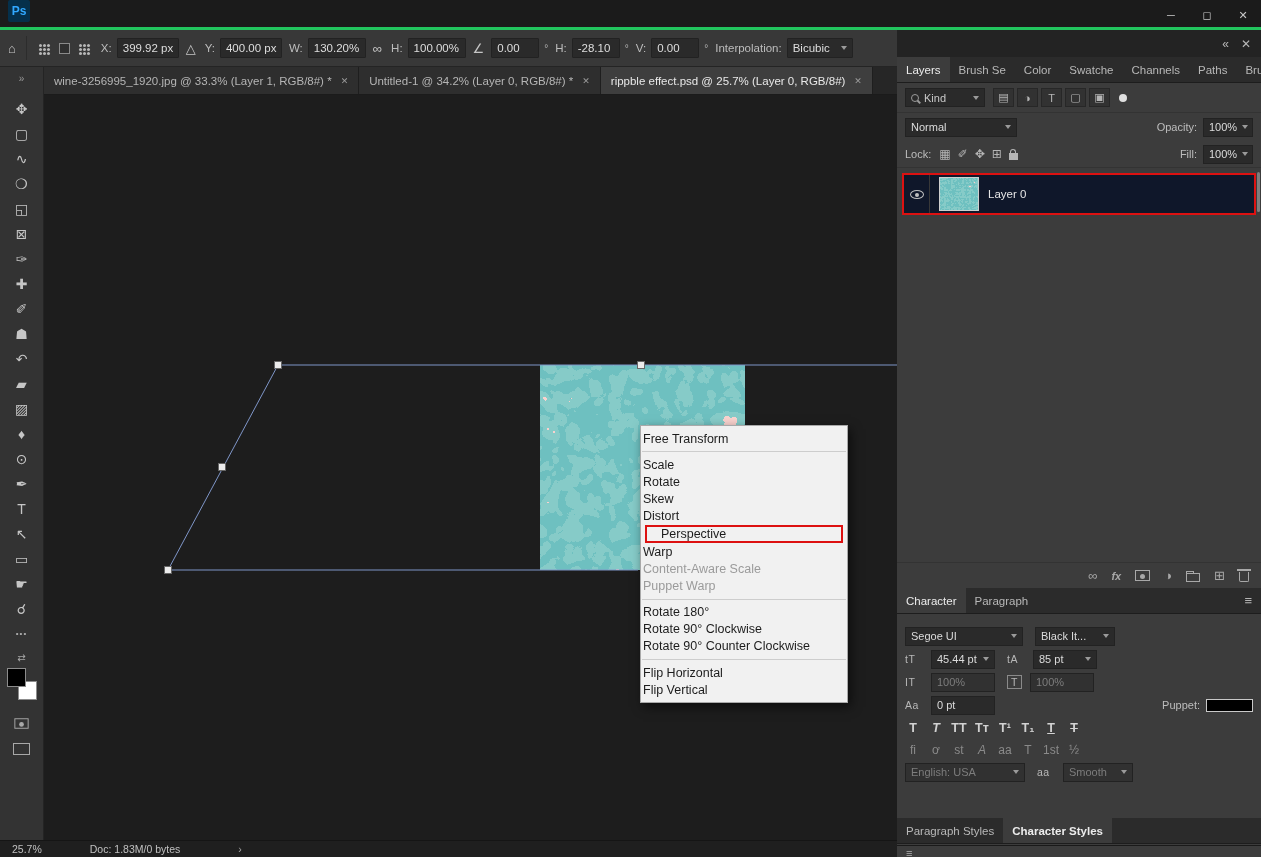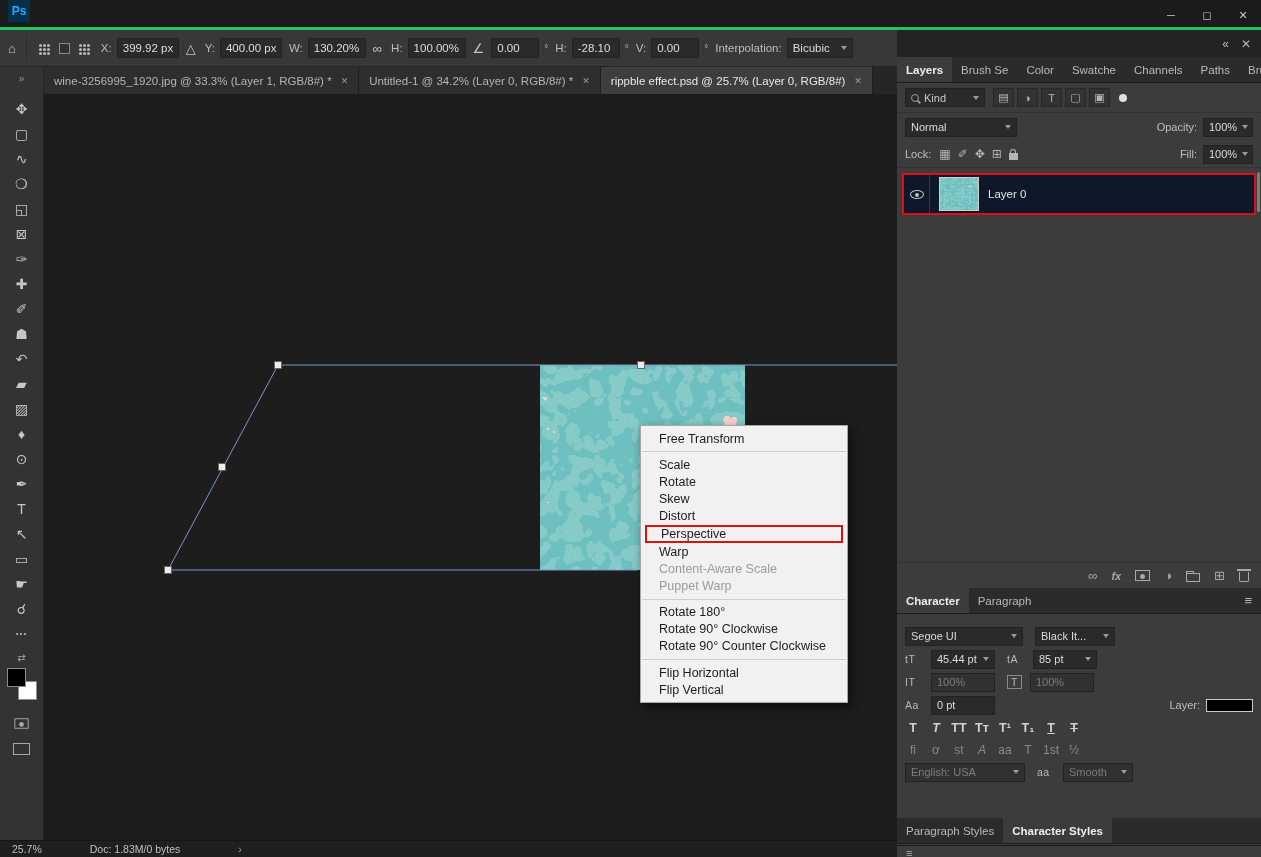--- a/index.html
+++ b/index.html
@@ -74,35 +74,35 @@
   
   .statusbar{position:absolute;left:0;top:840px;width:897px;height:17px;background:#1f1f1f;
              border-top:1px solid #151515;display:flex;align-items:center;font-size:10.5px;color:#c0c0c0;z-index:8}
   .status-zoom{margin-left:12px}
   .status-doc{margin-left:48px}
   .status-arrow{margin-left:58px;color:#a8a8a8}
 
   
   .context-menu{position:absolute;left:640px;top:425px;width:208px;background:#f1f1f1;
                 border:1px solid #a9a9a9;box-shadow:3px 4px 10px rgba(0,0,0,.55);padding:4px 0;z-index:60}
-  .cm-item{height:17.2px;display:flex;align-items:center;padding-left:18px;font-size:12.5px;color:#1c1c1c}
+  .cm-item{height:17.2px;display:flex;align-items:center;padding-left:2px;font-size:12.5px;color:#1c1c1c}
   .cm-item.disabled{color:#9b9b9b}
   .cm-item.highlighted{border:2px solid #dd1111;margin:0 4px;padding-left:14px;height:18px}
   .cm-sep{height:1px;background:#cdcdcd;margin:4px 1px}
 
   
   .rightcol{position:absolute;left:897px;top:30px;width:364px;height:827px;background:#3c3c3c;z-index:9}
   .panel-top{position:absolute;left:0;top:0;width:364px;height:27px;background:#232323;
              display:flex;align-items:center;justify-content:flex-end;gap:12px;padding-right:10px;
              color:#b8b8b8;font-size:12px}
   .strip{position:absolute;left:0;width:364px;height:26px;background:#2b2b2b;display:flex;align-items:stretch;
          border-bottom:1px solid #1d1d1d}
   .ptabs{top:27px}
   .ptab{display:flex;align-items:center;padding:0 9px;font-size:11.5px;color:#b8b8b8;white-space:nowrap}
-  .ptab.active{background:#3c3c3c;color:#ececec;font-weight:bold}
+  .ptab.active{background:#3c3c3c;color:#ececec;font-weight:normal}
   .strip .burger{margin-left:auto;display:flex;align-items:center;padding-right:9px;color:#b5b5b5;font-size:13px}
 
   .layers-panel{position:absolute;left:0;top:53px;width:364px;height:505px;background:#3c3c3c}
   .lrow{display:flex;align-items:center;padding:0 8px}
   .lrow.search{height:30px;border-bottom:1px solid #333}
   .lrow.blend{height:28px}
   .lrow.lock{height:27px;border-bottom:1px solid #333}
   .kind-dd{width:80px;height:19px;background:#2a2a2a;border:1px solid #222;display:flex;align-items:center;
            padding:0 5px;color:#c8c8c8;font-size:11px}
   .kind-dd .lbl{flex:1}
@@ -480,21 +480,21 @@
         <span class="cicon boxed">T</span>
         <span class="cinp dis w64">
             <span>100%</span>
           </span>
       </div>
       <div class="crow">
         <span class="cicon">Aa</span>
         <span class="cinp w64">
             <span>0 pt</span>
           </span>
-        <span class="plabel push">Layer:</span>
+        <span class="plabel push">Puppet:</span>
         <span class="color-swatch"></span>
       </div>
       <div class="tbtns">
           <span class="tbtn">T</span>
           <span class="tbtn i">T</span>
           <span class="tbtn">TT</span>
           <span class="tbtn">Tᴛ</span>
           <span class="tbtn">T¹</span>
           <span class="tbtn">T₁</span>
           <span class="tbtn u">T</span>

